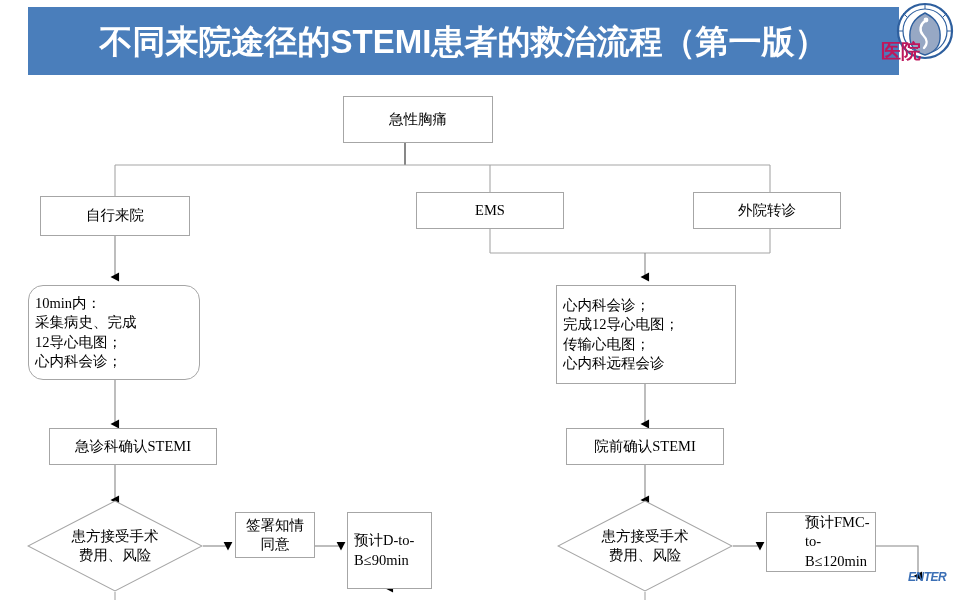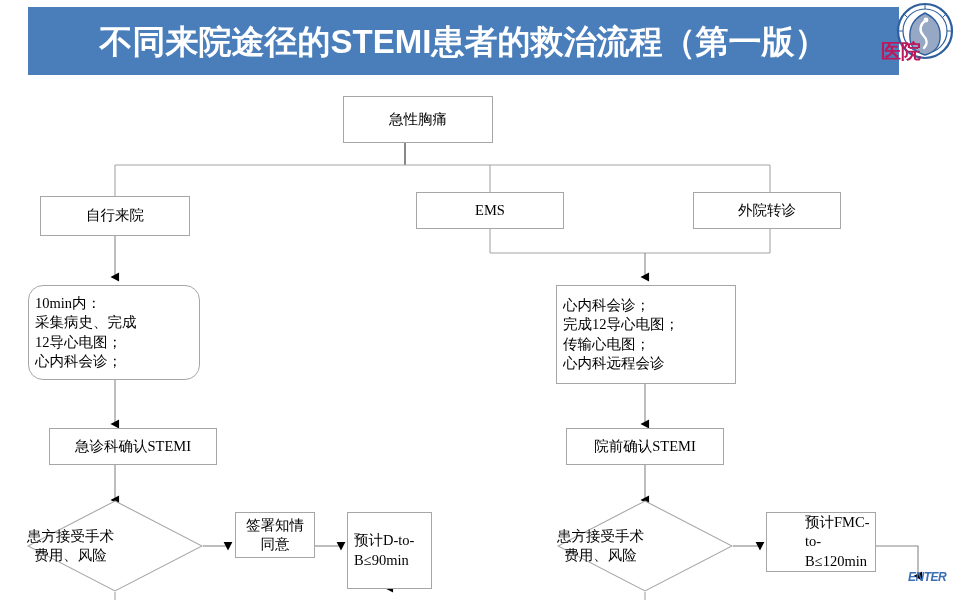--- a/index.html
+++ b/index.html
@@ -112,21 +112,21 @@
     padding-left: 6px;
   }
   .node-lines {
     white-space: pre-line;
   }
 
   .diamond {
     position: absolute;
     display: flex;
     align-items: center;
-    justify-content: flex-start;
+    justify-content: center;
   }
   .diamond-label {
     position: relative;
     z-index: 2;
     text-align: center;
     font-size: 14.5px;
     line-height: 1.3;
     color: #000000;
     white-space: pre-line;
   }

